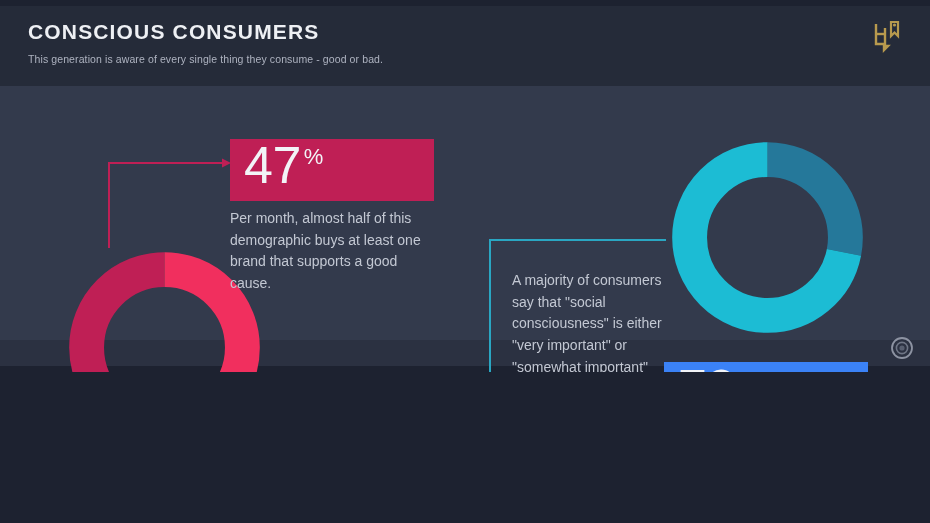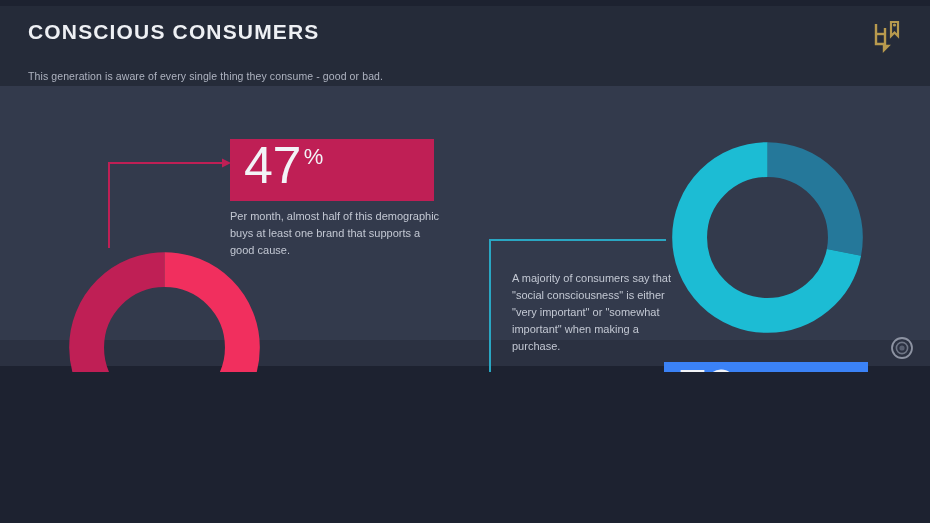--- a/index.html
+++ b/index.html
@@ -56,21 +56,21 @@
     position: absolute;
     top: 20px;
     left: 28px;
     color: #eef0f4;
     font-size: 21px;
     font-weight: bold;
     letter-spacing: 0.055em;
   }
   .page-subtitle {
     position: absolute;
-    top: 70px;
+    top: 53px;
     left: 28px;
     color: #aeb3c0;
     font-size: 10.5px;
     letter-spacing: 0.01em;
   }
 
   .brand-logo {
     position: absolute;
     top: 20px;
     right: 28px;
@@ -136,21 +136,21 @@
     font-size: 22px;
     font-weight: 400;
     margin-left: 3px;
     position: relative;
     top: 5px;
   }
 
   .caption {
     position: absolute;
     color: #c3c8d3;
-    font-size: 11px;
+    font-size: 14px;
     line-height: 1.55;
   }
   .caption-left {
     left: 230px;
     top: 208px;
     width: 210px;
   }
   .caption-right {
     left: 512px;
     top: 270px;

